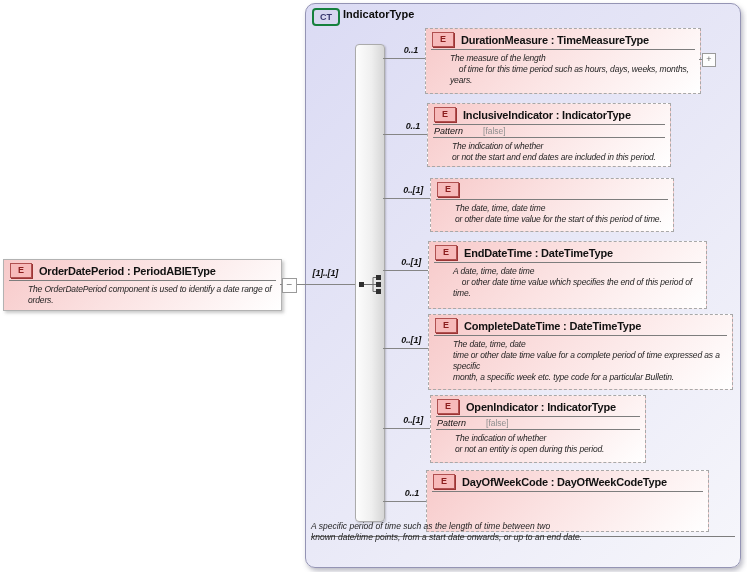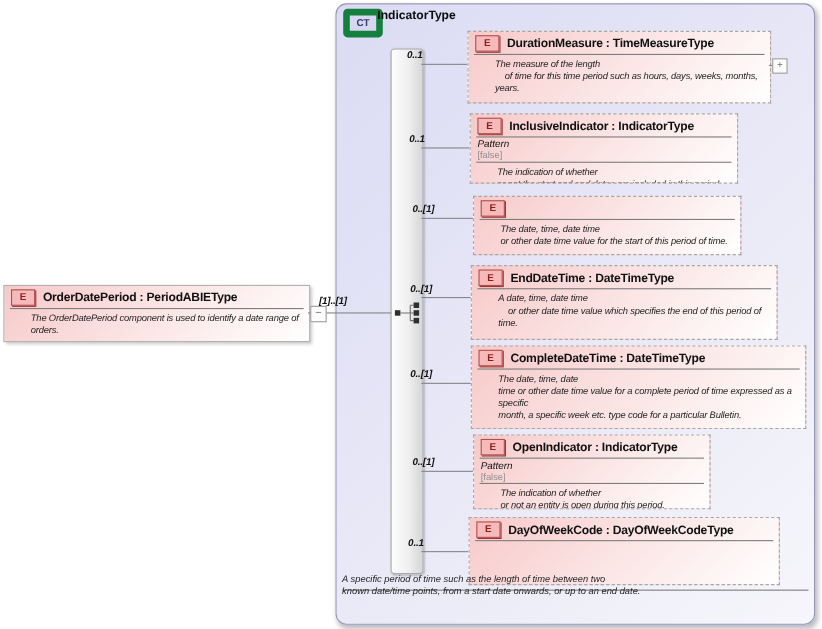--- a/index.html
+++ b/index.html
@@ -5,44 +5,44 @@
   html,body{margin:0;padding:0;background:#fff;}
   #stage{position:relative;width:747px;height:572px;background:#ffffff;overflow:hidden;
          font-family:"Liberation Sans",sans-serif;}
 
   
   .ct{position:absolute;left:305px;top:3px;width:434px;height:563px;
       background:linear-gradient(135deg,#dbdbf4 0%,#e9e9f7 55%,#f6f6fb 100%);
       border:1px solid #9494b4;border-radius:10px;
       box-shadow:2px 3px 5px rgba(60,60,90,0.35);}
   .ctbadge{position:absolute;left:312px;top:8px;width:24px;height:14px;
-      background:#d7d7f0;border:6px solid #15803d;border-radius:4px;
+      background:#d7d7f0;border:2px solid #15803d;border-radius:4px;
       color:#39396e;font-size:9px;line-height:14px;font-weight:bold;text-align:center;}
   .cttitle{position:absolute;left:343px;top:8px;font-size:11px;font-weight:bold;color:#0c0c0c;}
 
   
   .box{position:absolute;overflow:hidden;
       background:linear-gradient(135deg,#f7c9c9 0%,#fbe2e2 45%,#ffffff 100%);
       border:1px dashed #a8a8a8;}
   .box.solid{border:1px solid #b2b2b2;box-shadow:2px 2px 3px rgba(100,100,100,0.35);}
   .hdr{display:flex;align-items:center;gap:7px;padding:3px 6px 2px 6px;}
   .ebadge{flex:0 0 20px;width:20px;height:13px;background:#f7baba;
       border:1px solid #b05050;box-shadow:1px 1px 0 #9c3434;
       color:#8b1d1d;font-size:9px;line-height:13px;font-weight:bold;text-align:center;}
   .title{font-size:11px;font-weight:bold;color:#111;white-space:nowrap;letter-spacing:-0.2px;}
   .sep{height:0;border-top:1px solid #7d7d7d;margin:0 5px;}
   .ann{font-style:italic;font-size:8.5px;line-height:11px;letter-spacing:-0.15px;
       color:#1e1e1e;padding:3px 5px 2px 5px;white-space:pre-wrap;margin-left:19px;}
-  .patrow{display:flex;align-items:baseline;gap:0;padding:1px 6px 1px 6px;flex-direction:column;}
+  .patrow{display:flex;align-items:baseline;gap:20px;padding:1px 6px 1px 6px;}
   .patlabel{font-style:italic;font-size:9px;color:#111;}
   .patval{font-size:8.5px;color:#8f8f8f;}
 
   
   .hline{position:absolute;height:1px;background:#858585;}
-  .card{position:absolute;width:48px;text-align:left;font-size:9px;font-style:italic;
+  .card{position:absolute;width:48px;text-align:right;font-size:9px;font-style:italic;
       font-weight:bold;color:#101010;letter-spacing:-0.2px;}
   .togglebox{position:absolute;background:#fdfdfd;border:1px solid #9a9a9a;
       color:#6e6e6e;text-align:center;}
   .minus{left:282px;top:278px;width:13px;height:13px;font-size:10px;line-height:12px;}
   .plus{left:702px;top:53px;width:12px;height:12px;font-size:9px;line-height:11px;}
 
   
   .bar{position:absolute;left:355px;top:44px;width:28px;height:476px;
       background:linear-gradient(to right,#fdfdfd 0%,#efefef 55%,#d6d6d6 100%);
       border:1px solid #ababab;border-radius:4px;box-shadow:1px 1px 2px rgba(0,0,0,0.2);}

